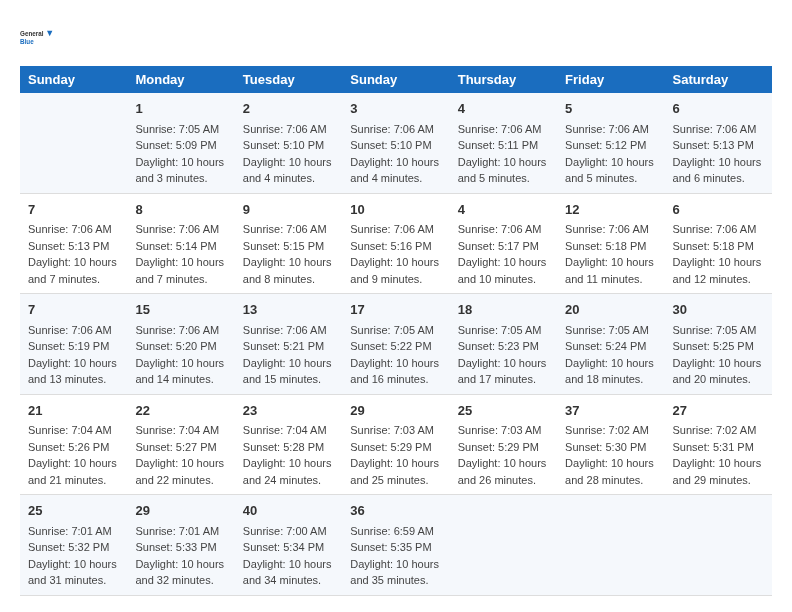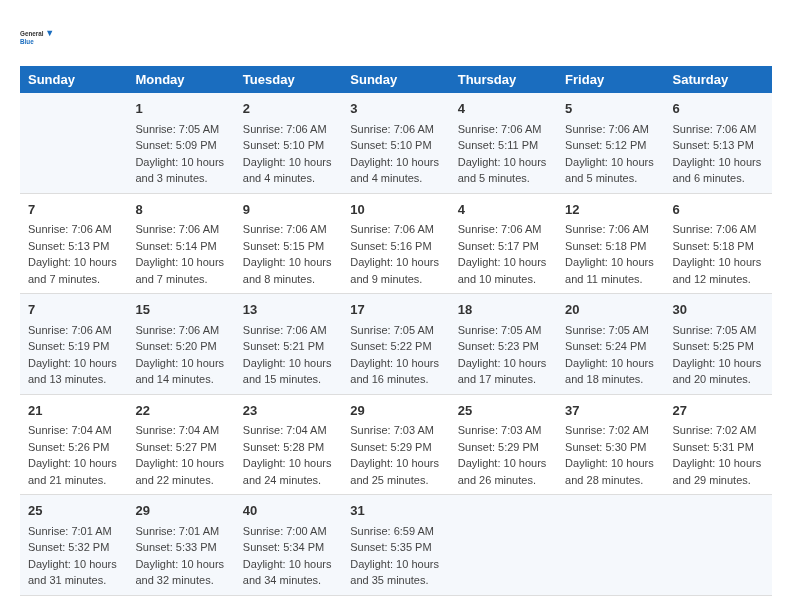--- a/index.html
+++ b/index.html
@@ -233,21 +233,21 @@
         </td>
         <td>
           <span class="day-num">29</span>
           <div class="day-info">Sunrise: 7:01 AM<br>Sunset: 5:33 PM<br>Daylight: 10 hours and 32 minutes.</div>
         </td>
         <td>
           <span class="day-num">40</span>
           <div class="day-info">Sunrise: 7:00 AM<br>Sunset: 5:34 PM<br>Daylight: 10 hours and 34 minutes.</div>
         </td>
         <td>
-          <span class="day-num">31</span>
+          <span class="day-num">36</span>
           <div class="day-info">Sunrise: 6:59 AM<br>Sunset: 5:35 PM<br>Daylight: 10 hours and 35 minutes.</div>
         </td>
         <td></td>
         <td></td>
         <td></td>
       </tr>
     </tbody>
 </table>
 
 </body></html>

